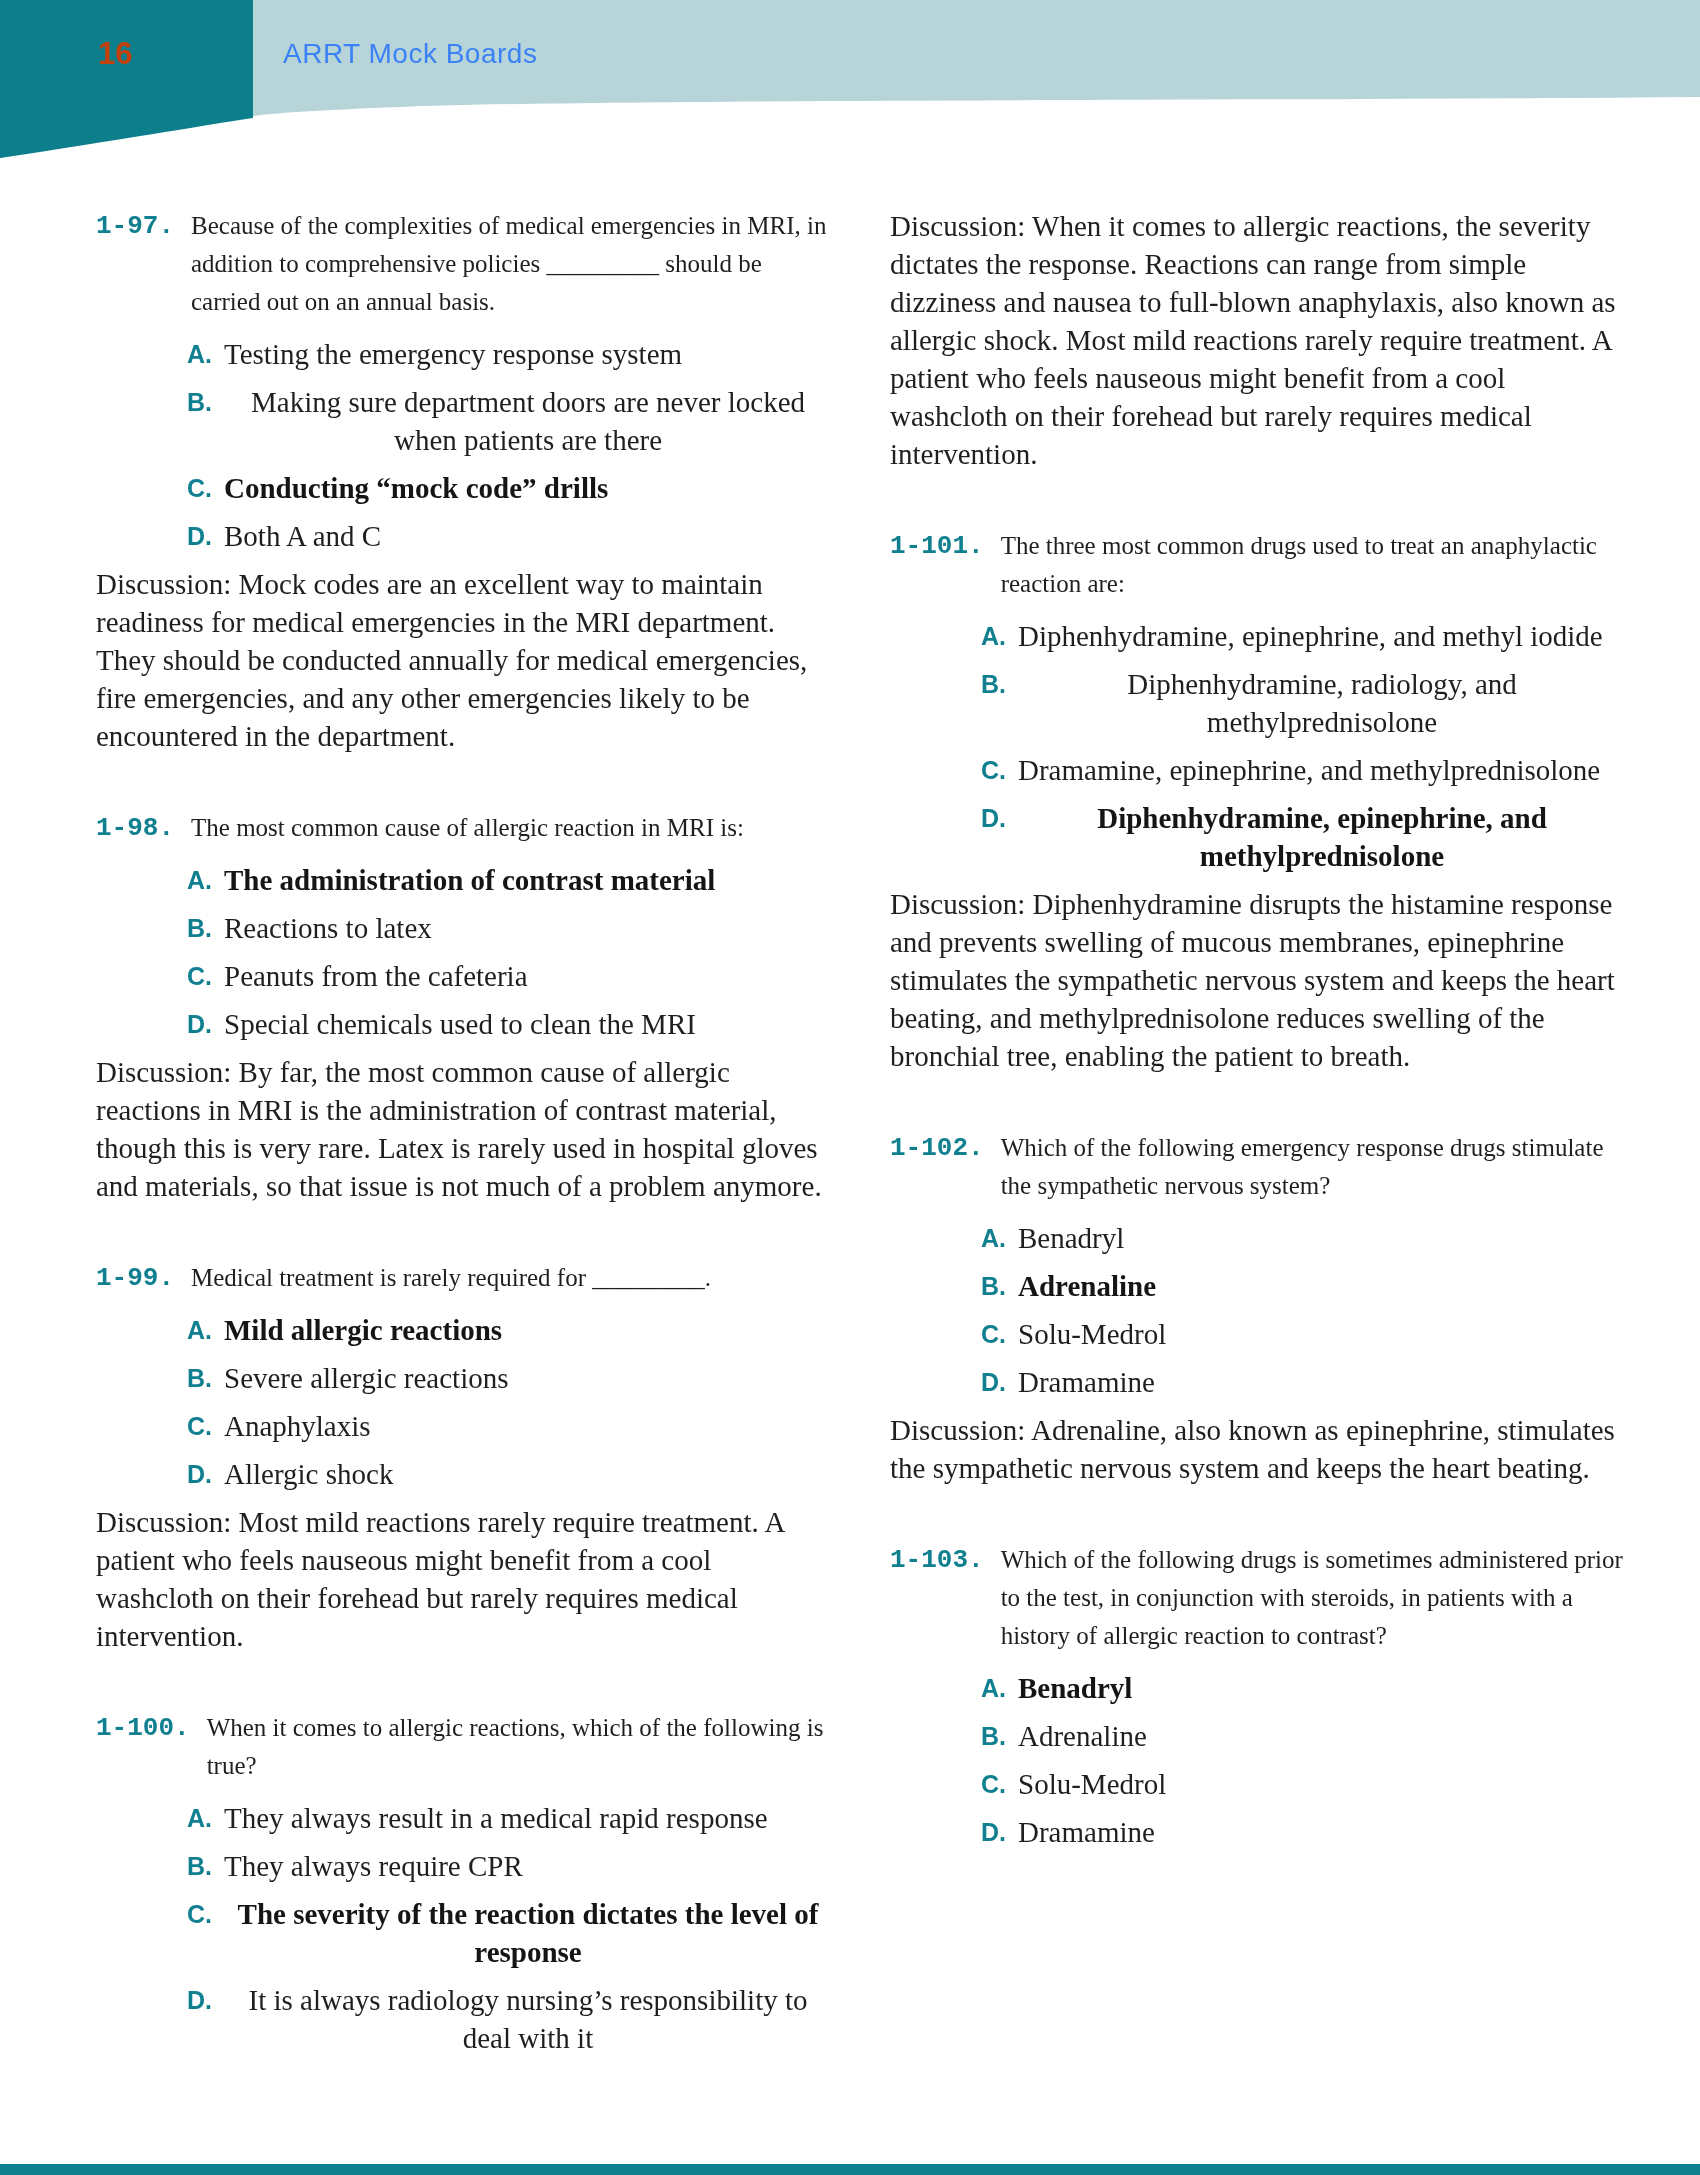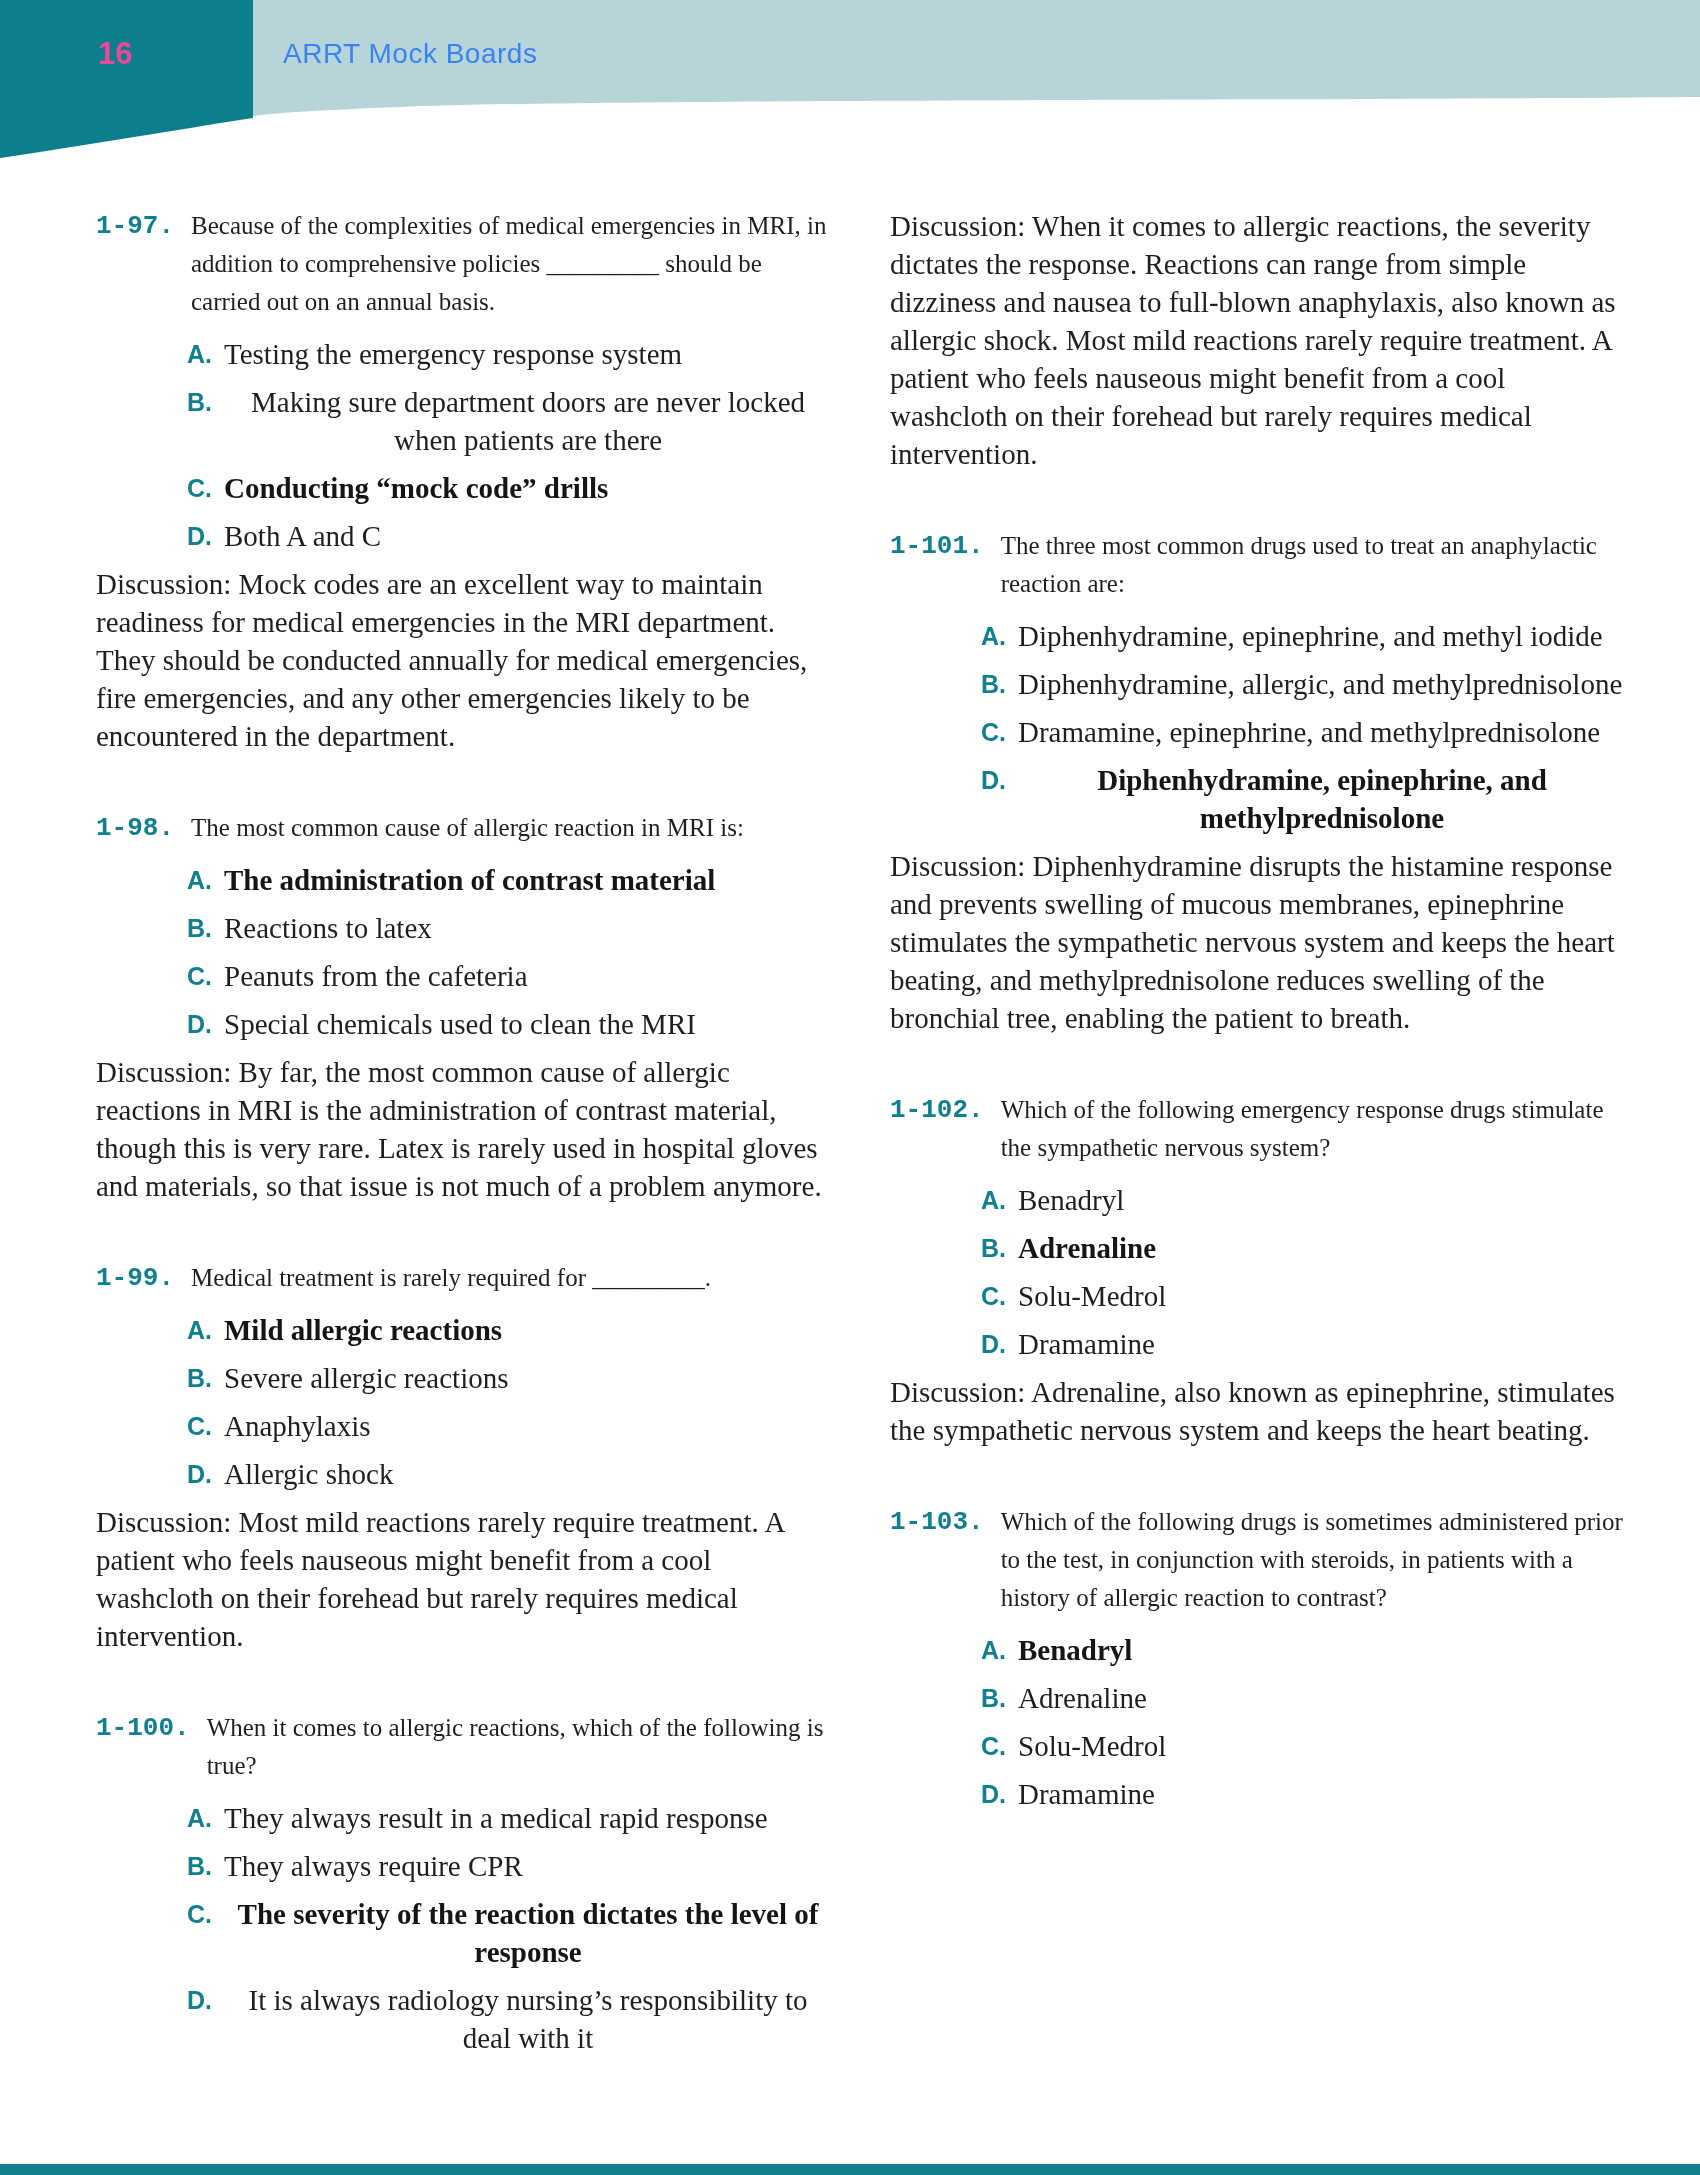--- a/index.html
+++ b/index.html
@@ -10,21 +10,21 @@
     color:#1f1f1f;
     position:relative;
     overflow:hidden;
   }
   
   .header{position:relative;width:1700px;height:165px;}
   .header svg{position:absolute;top:0;left:0;display:block;}
   .page-num{
     position:absolute;top:36px;left:98px;
     font-family:"Liberation Sans", sans-serif;
-    font-weight:700;font-size:31px;color:#ec4899;
+    font-weight:700;font-size:31px;color:#c2410c;
   }
   .header-title{
     position:absolute;top:38px;left:283px;
     font-family:"Liberation Sans", sans-serif;
     font-weight:400;font-size:28px;color:#3b82f6;letter-spacing:.5px;
   }
   
   .columns{
     display:grid;
     grid-template-columns:1fr 1fr;
@@ -189,21 +189,21 @@
       <span class="qnum">1-101.</span>
       <p class="qtext">The three most common drugs used to treat an anaphylactic reaction are:</p>
     </article>
     <ul class="options">
       <li class="option">
         <span class="opt-letter">A.</span>
         <span class="opt-text">Diphenhydramine, epinephrine, and methyl iodide</span>
       </li>
       <li class="option">
         <span class="opt-letter">B.</span>
-        <span class="opt-text">Diphenhydramine, allergic, and methylprednisolone</span>
+        <span class="opt-text">Diphenhydramine, radiology, and methylprednisolone</span>
       </li>
       <li class="option">
         <span class="opt-letter">C.</span>
         <span class="opt-text">Dramamine, epinephrine, and methylprednisolone</span>
       </li>
       <li class="option correct">
         <span class="opt-letter">D.</span>
         <span class="opt-text">Diphenhydramine, epinephrine, and methylprednisolone</span>
       </li>
     </ul>

